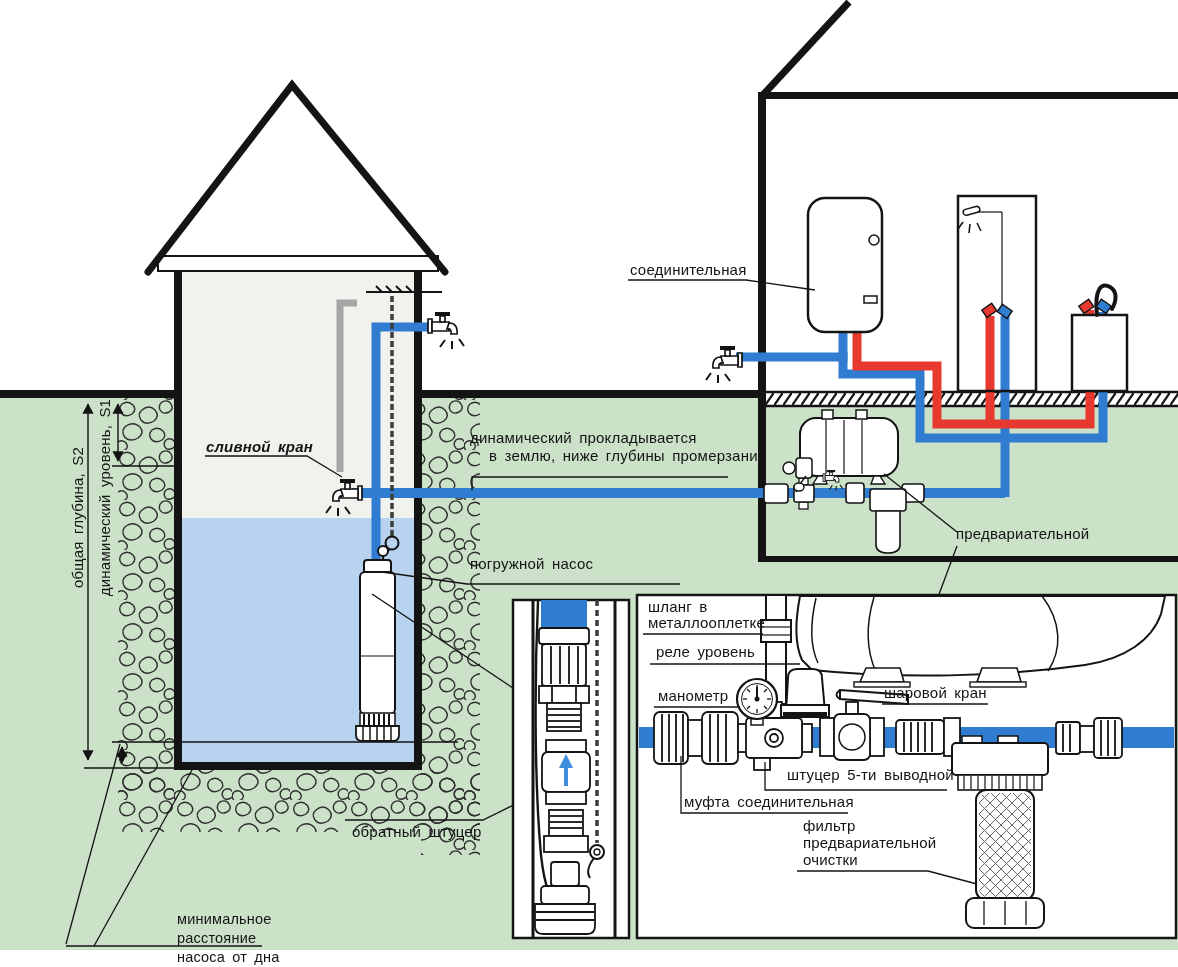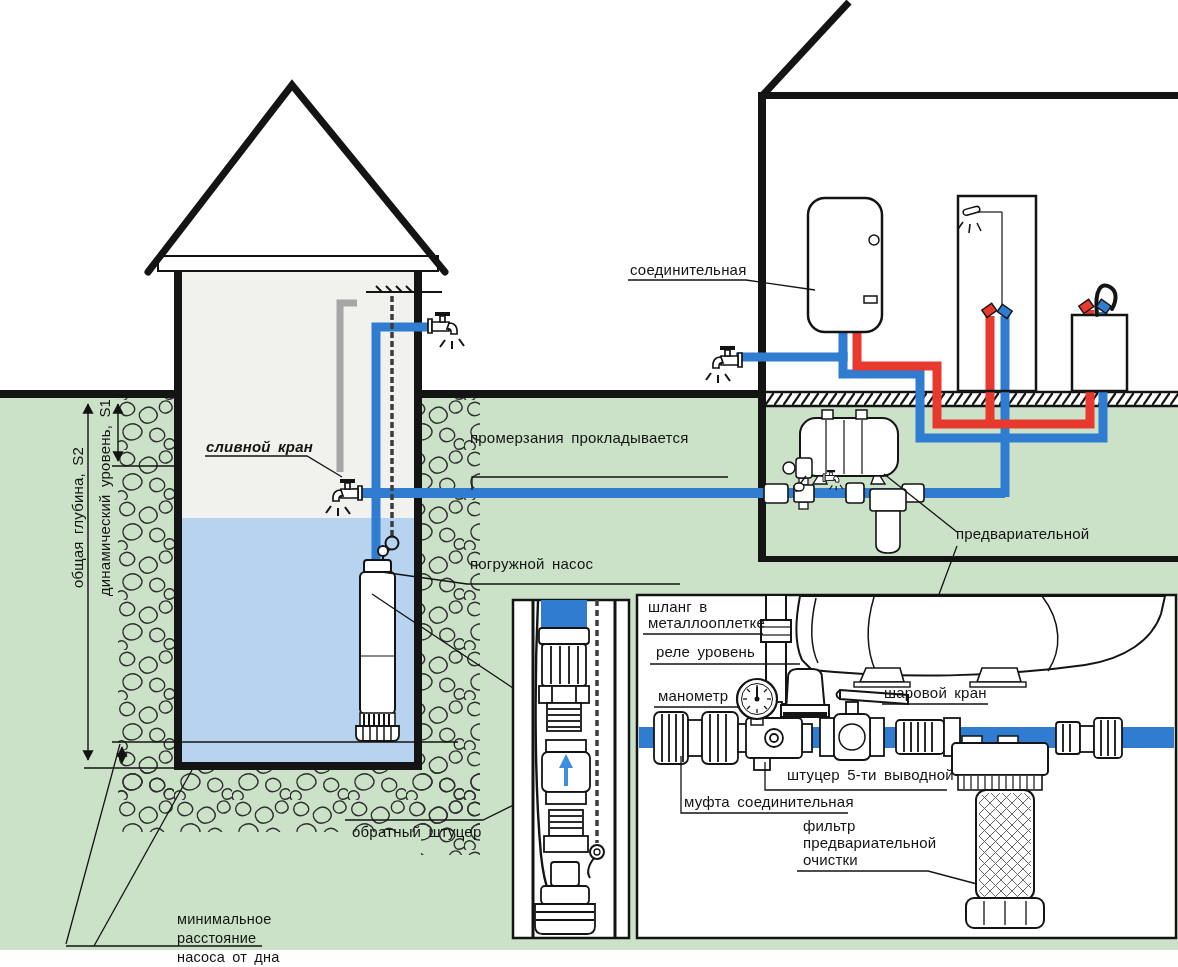--- a/index.html
+++ b/index.html
@@ -394,21 +394,22 @@
     <line x1="654" y1="707" x2="740" y2="707"></line>
     <line x1="882" y1="704" x2="988" y2="704"></line>
     <path d="M765,762 V790 H947"></path>
     <path d="M681,756 V813 H848"></path>
     <path d="M797,871 H928 L977,884"></path>
   </g>
 </g>
 </svg>
 
 <div class="lbl bold" style="left:206px;top:438px">сливной кран</div>
-<div class="lbl" style="left:470px;top:429px">промерзания прокладывается</div>
+<div class="lbl" style="left:470px;top:429px">динамический прокладывается</div>
+<div class="lbl" style="left:489px;top:447px">в землю, ниже глубины промерзания</div>
 <div class="lbl" style="left:470px;top:555px">погружной насос</div>
 <div class="lbl" style="left:630px;top:261px">соединительная</div>
 <div class="lbl" style="left:956px;top:525px">предвариательной</div>
 <div class="lbl" style="left:648px;top:598px">шланг в</div>
 <div class="lbl" style="left:648px;top:614px">металлооплетке</div>
 <div class="lbl" style="left:656px;top:643px">реле уровень</div>
 <div class="lbl" style="left:658px;top:687px">манометр</div>
 <div class="lbl" style="left:884px;top:684px">шаровой кран</div>
 <div class="lbl" style="left:787px;top:766px">штуцер 5-ти выводной</div>
 <div class="lbl" style="left:684px;top:793px">муфта соединительная</div>

